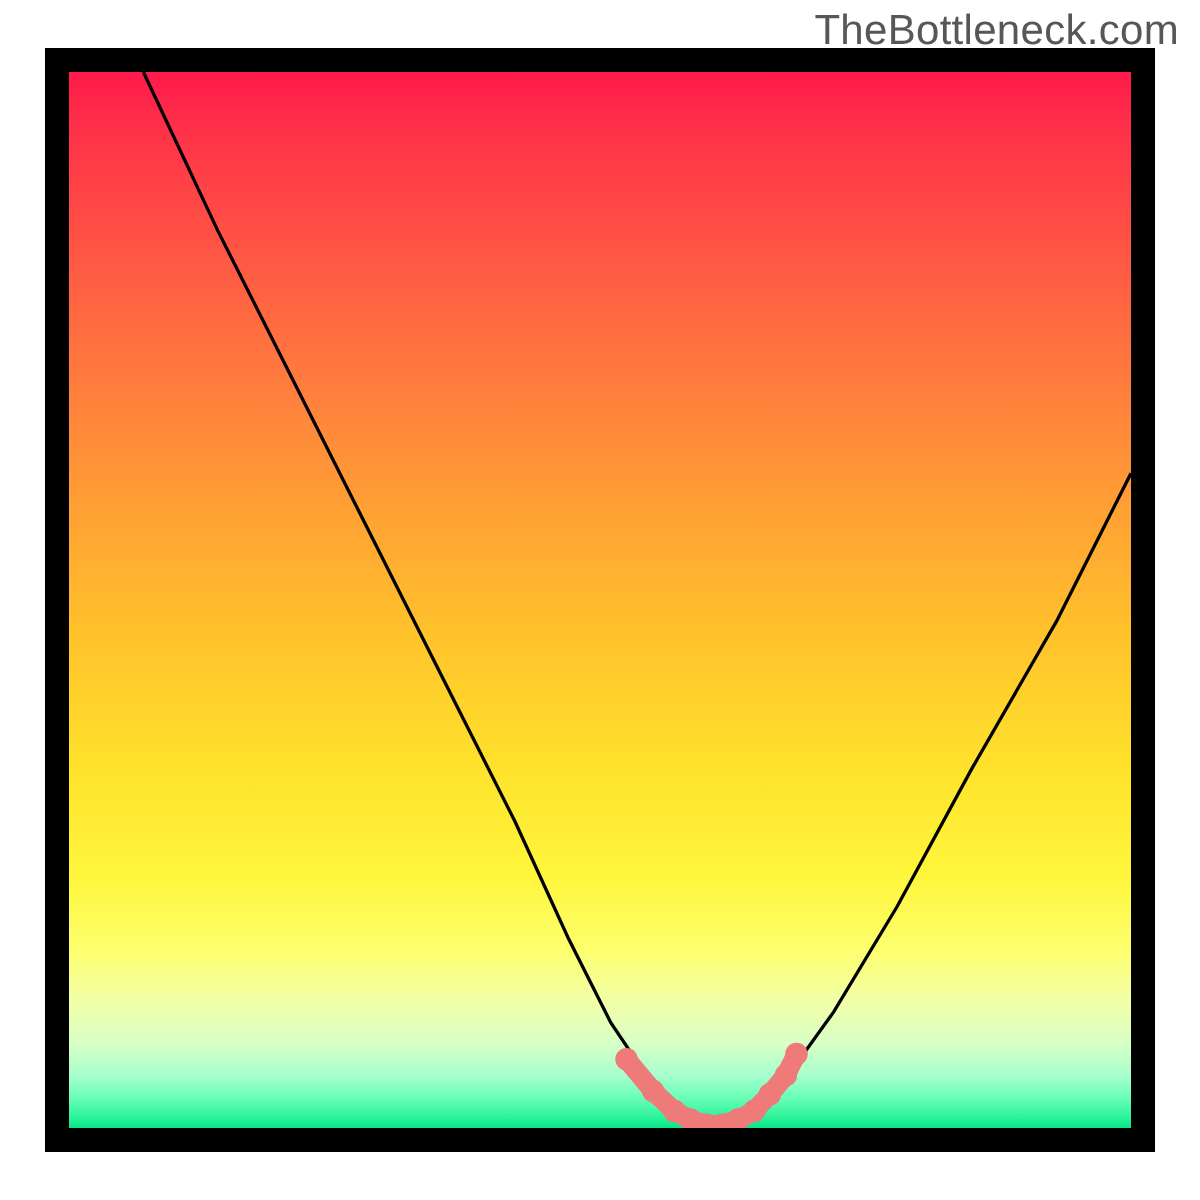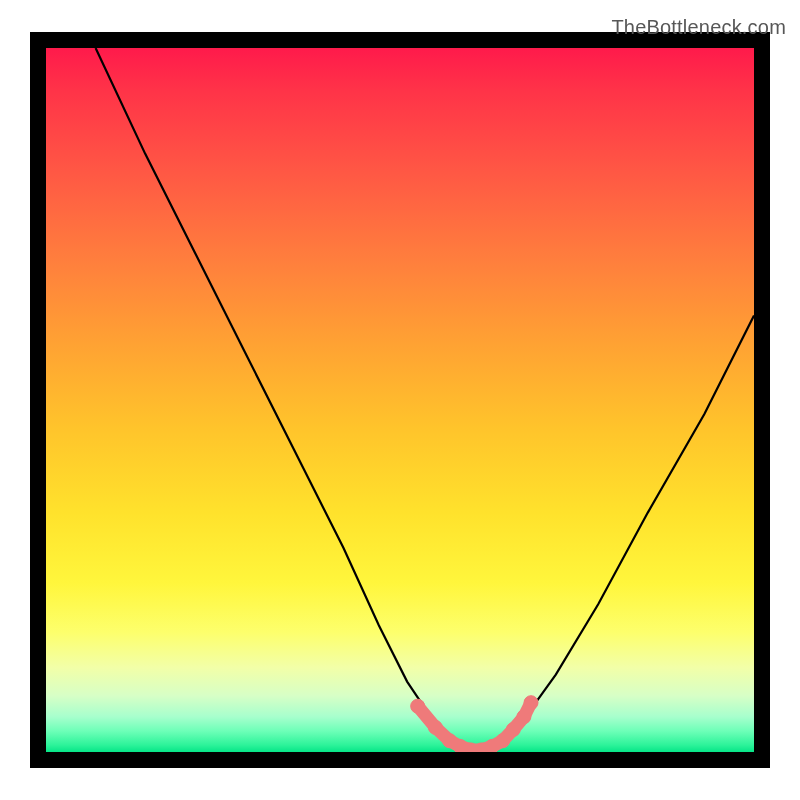--- a/index.html
+++ b/index.html
@@ -14,26 +14,25 @@
   .frame {
     position: relative;
     width: 800px;
     height: 800px;
     box-sizing: border-box;
   }
   .watermark {
     position: absolute;
     top: 4px;
     right: 14px;
-    font-size: 20px;
+    font-size: 28px;
     color: #575757;
     font-weight: 500;
     letter-spacing: 0.2px;
     z-index: 10;
-    margin-top: 12px;
   }
   .plot-outer {
     position: absolute;
     left: 30px;
     top: 32px;
     width: 740px;
     height: 736px;
     border: 16px solid #000;
     box-sizing: border-box;
   }

